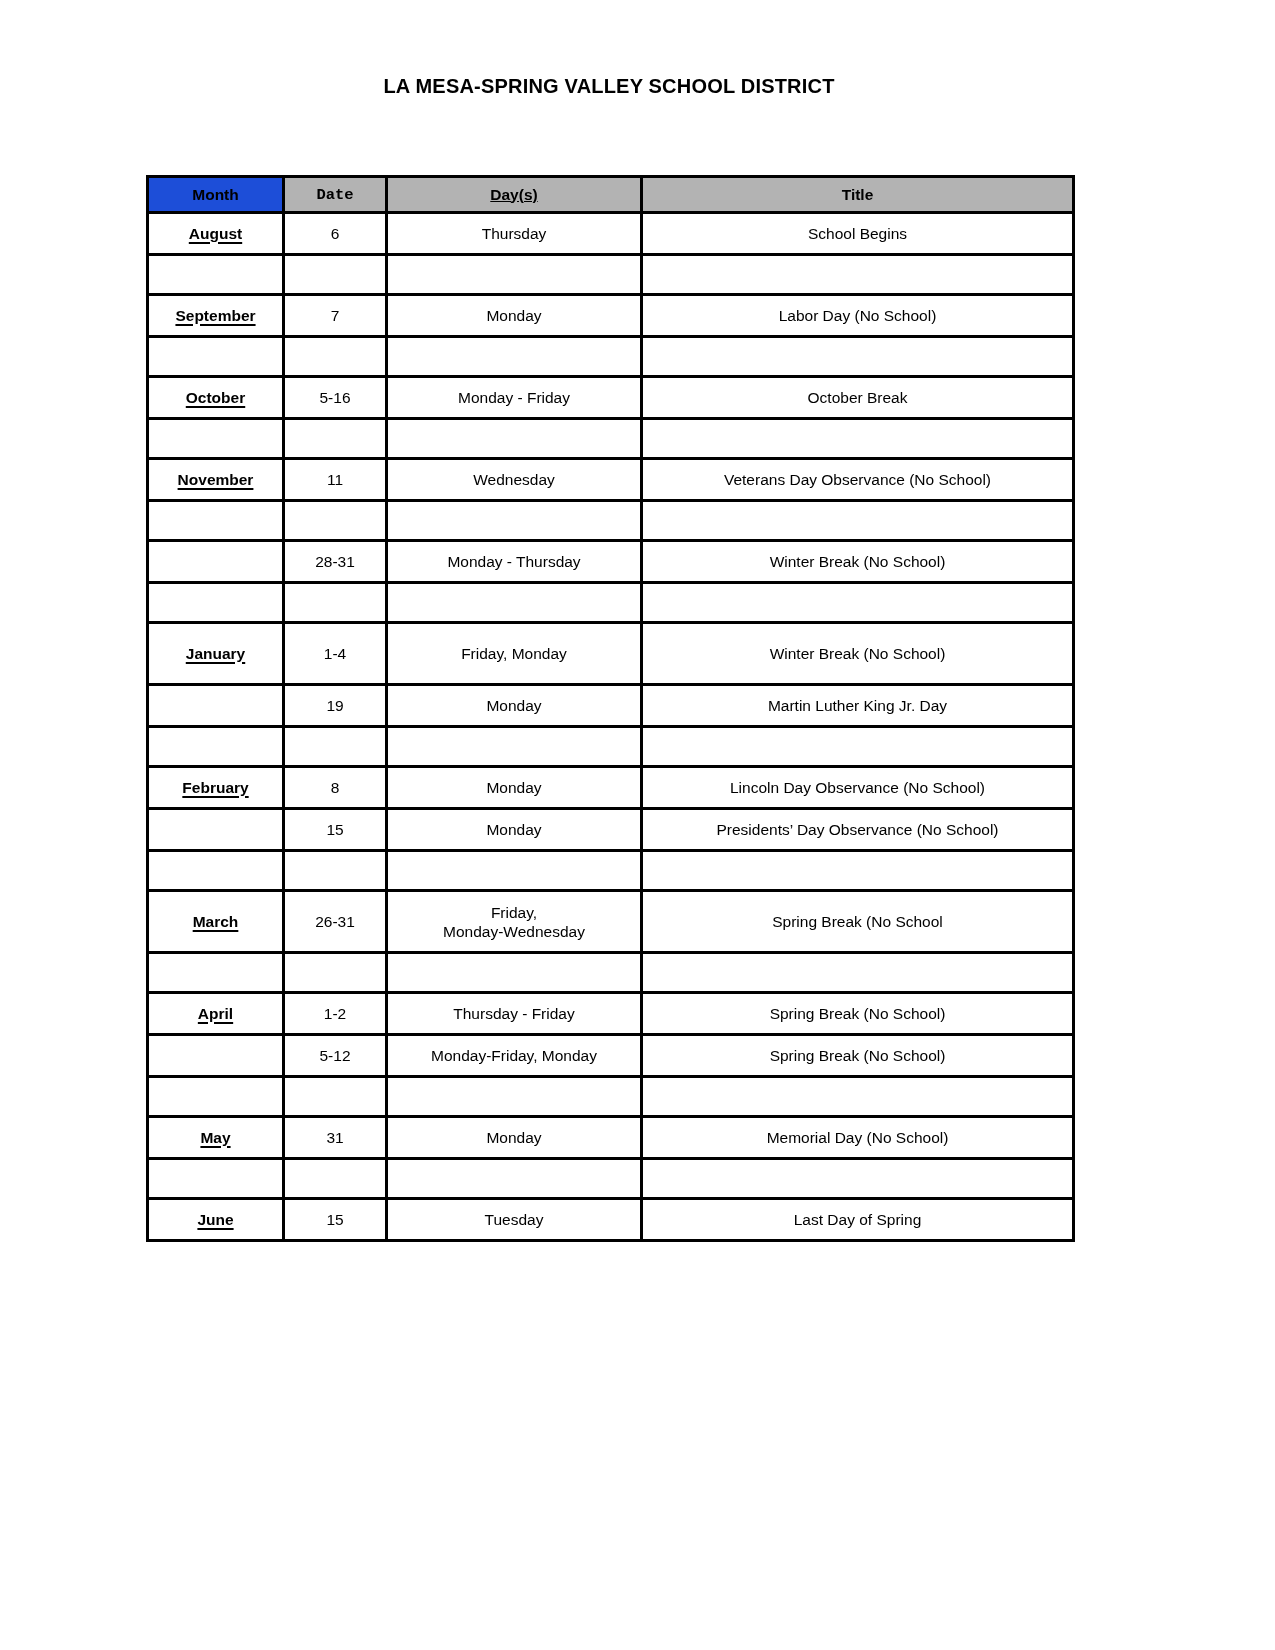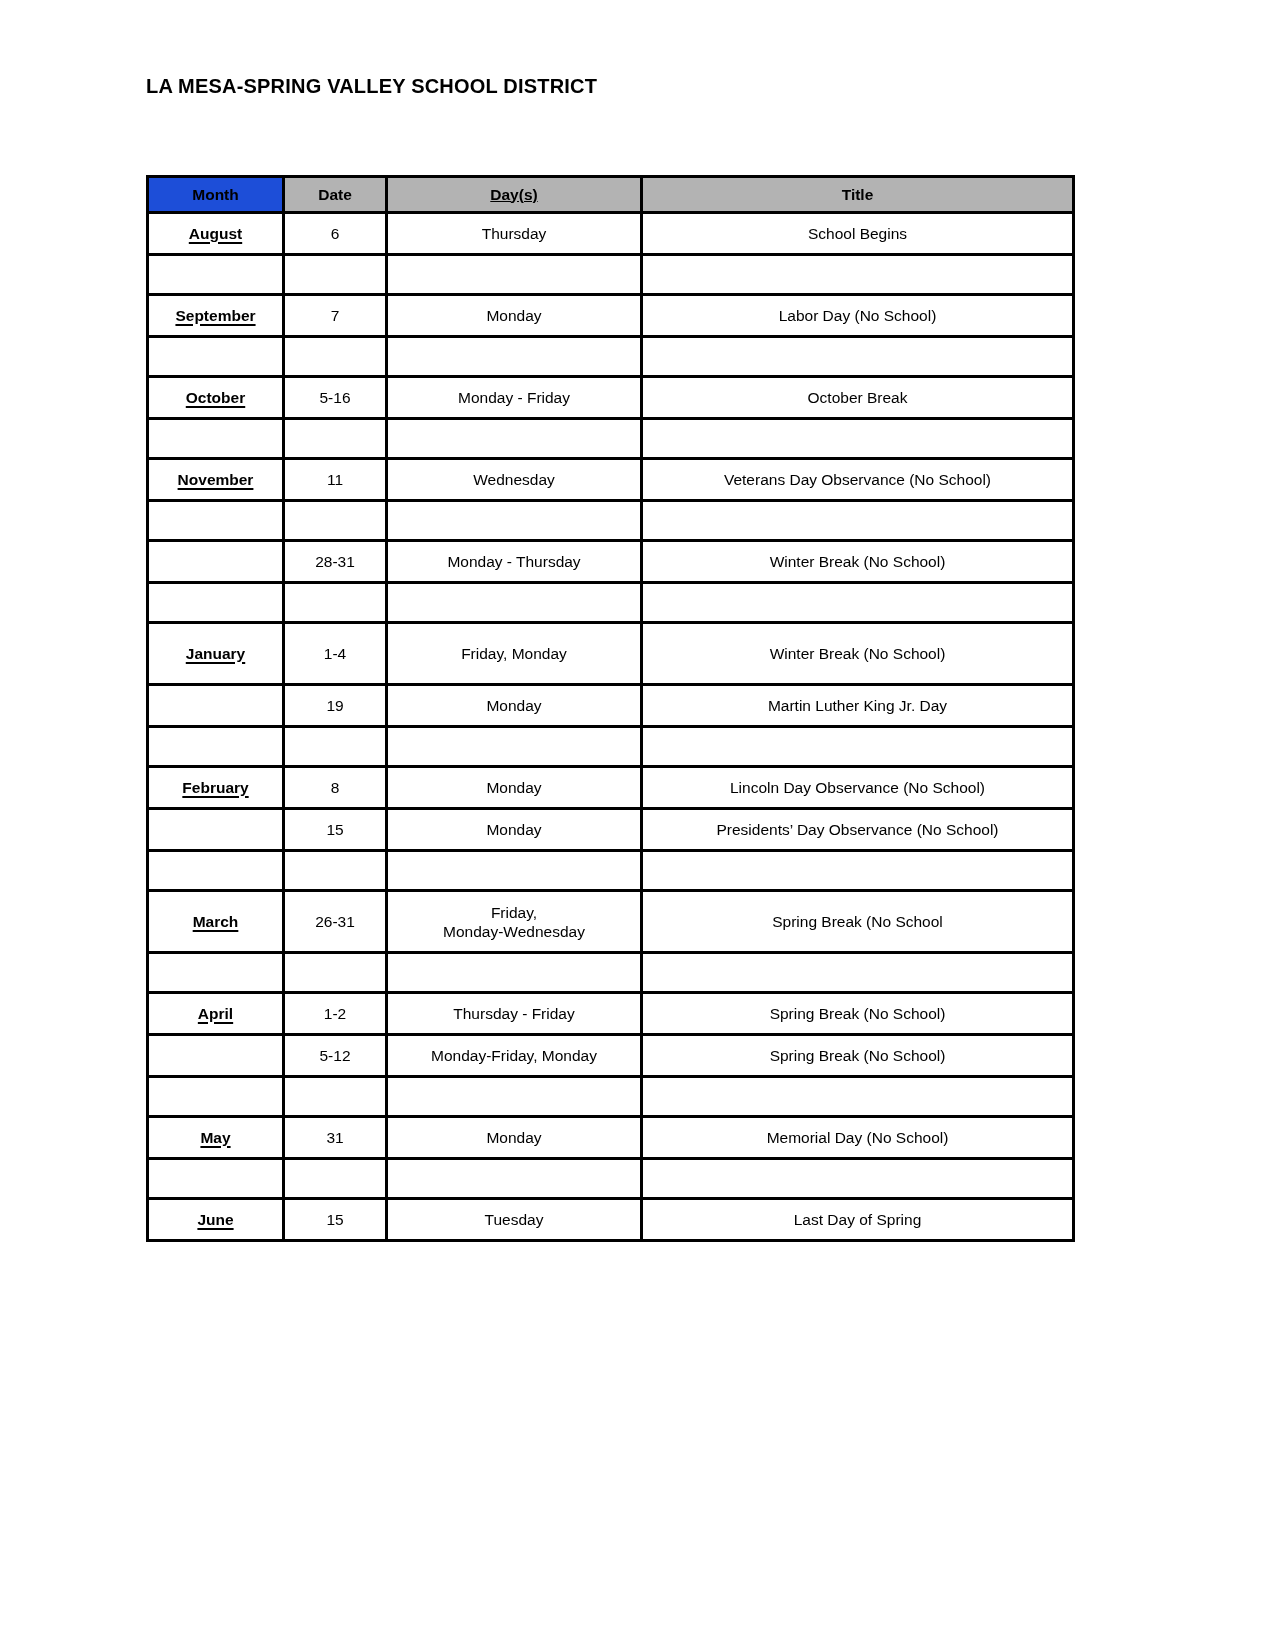--- a/index.html
+++ b/index.html
@@ -12,21 +12,21 @@
     height: 1650px;
     font-family: "Liberation Sans", sans-serif;
     color: #000000;
     position: relative;
   }
   .title-block {
     position: absolute;
     top: 70px;
     left: 146px;
     width: 926px;
-    text-align: left;
+    text-align: center;
     font-weight: bold;
     font-size: 20px;
     line-height: 32px;
     letter-spacing: 0.2px;
   }
   table.calendar {
     position: absolute;
     top: 175px;
     left: 146px;
     width: 926px;
@@ -77,21 +77,21 @@
 <table class="calendar">
   <colgroup>
     <col style="width:136px">
     <col style="width:103px">
     <col style="width:255px">
     <col style="width:432px">
   </colgroup>
   <thead>
     <tr>
       <th style="background: #1d4ed8;">Month</th>
-      <th style="background: rgb(179, 179, 179);">Date</th>
+      <th style="background: rgb(179, 179, 179); font-family: Liberation Mono, monospace;">Date</th>
       <th style="background: rgb(179, 179, 179); text-decoration: underline;">Day(s)</th>
       <th style="background: rgb(179, 179, 179);">Title</th>
     </tr>
   </thead>
   <tbody id="calendar-body">
       <tr>
     <td class="c-month"><span class="month-label">August</span></td>
     <td class="c-date">6</td>
     <td class="c-days">Thursday</td>
     <td class="c-title">School Begins</td>

